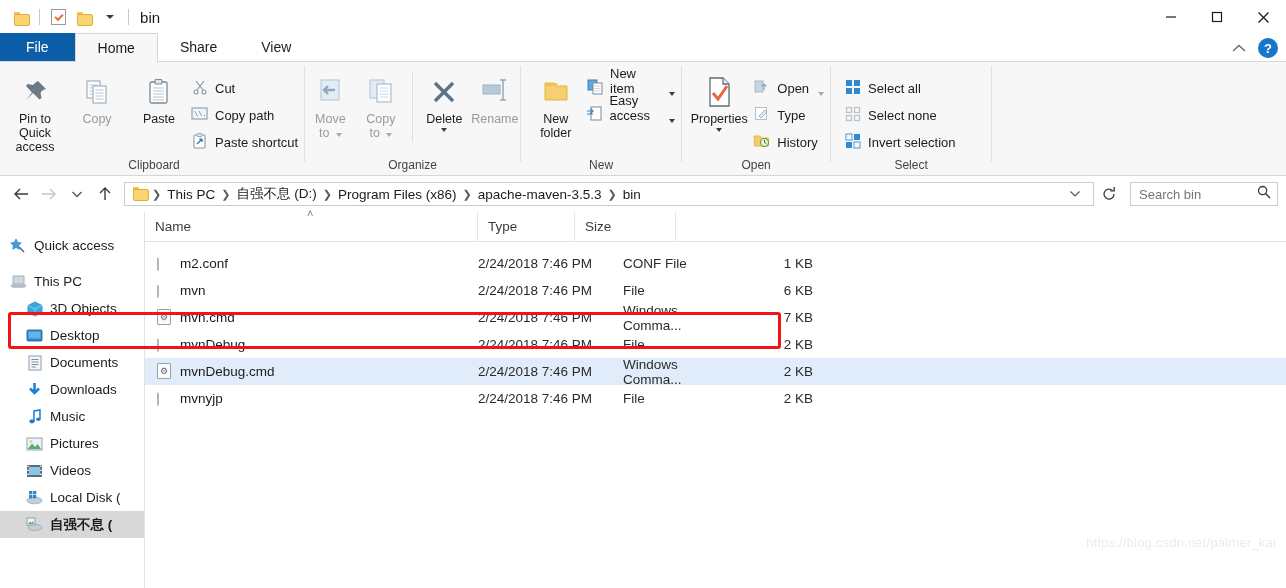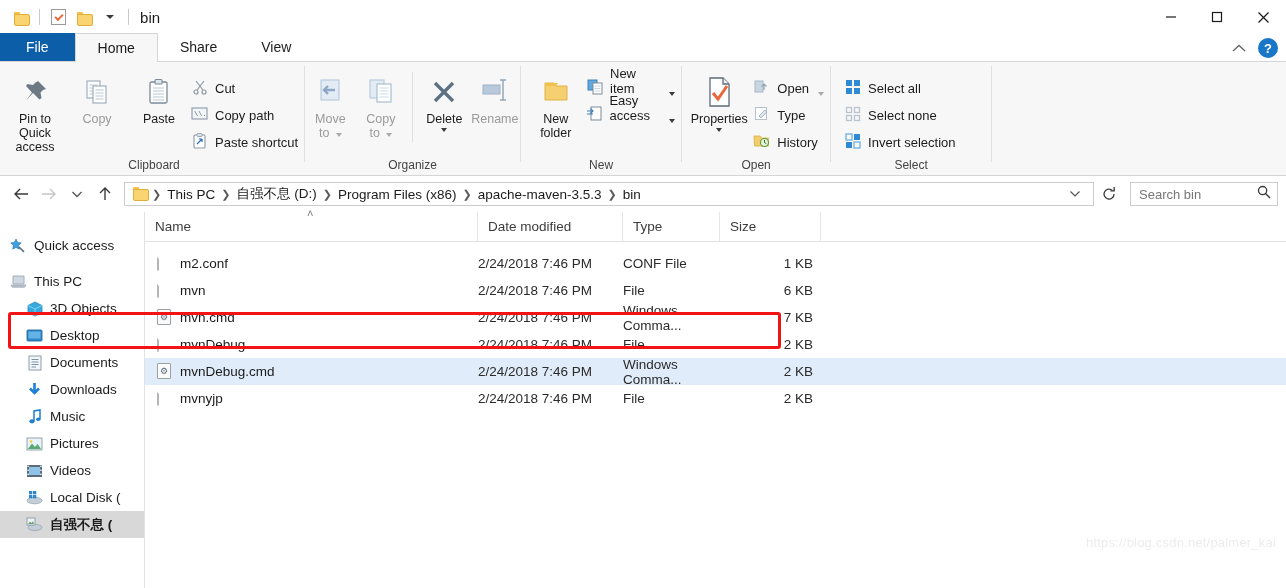--- a/index.html
+++ b/index.html
@@ -725,21 +725,20 @@
         <span>自强不息 (</span>
       </div>
     </div>
 
     <div class="files">
       <div class="hdr">
         <div class="hc c-name">
           <span>Name</span>
           <span class="sortmark">˄</span>
         </div>
-        <div class="hc c-date">Date modified</div>
         <div class="hc c-type">Type</div>
         <div class="hc c-size">Size</div>
       </div>
 
       <div style="padding-top:8px">
 
         <div class="row">
           <div class="cell name">
             <span class="fileicon"><span class="ic-plain"></span></span>
             <span>m2.conf</span>

